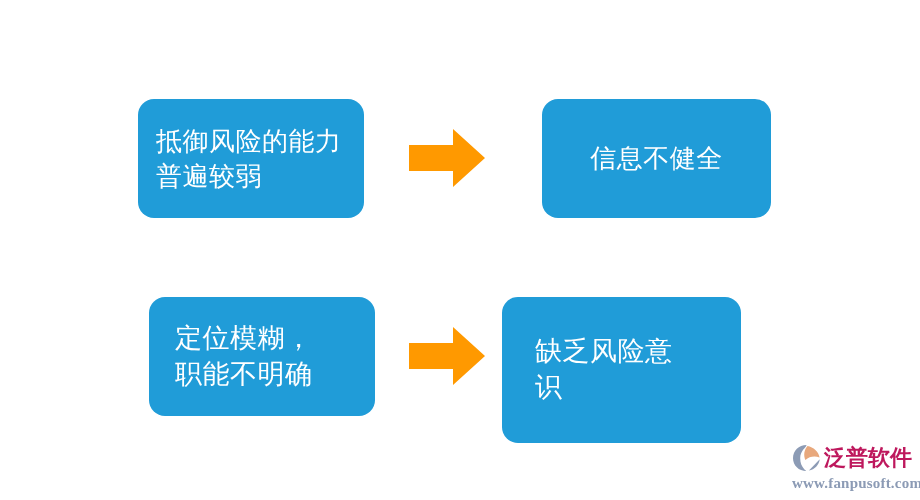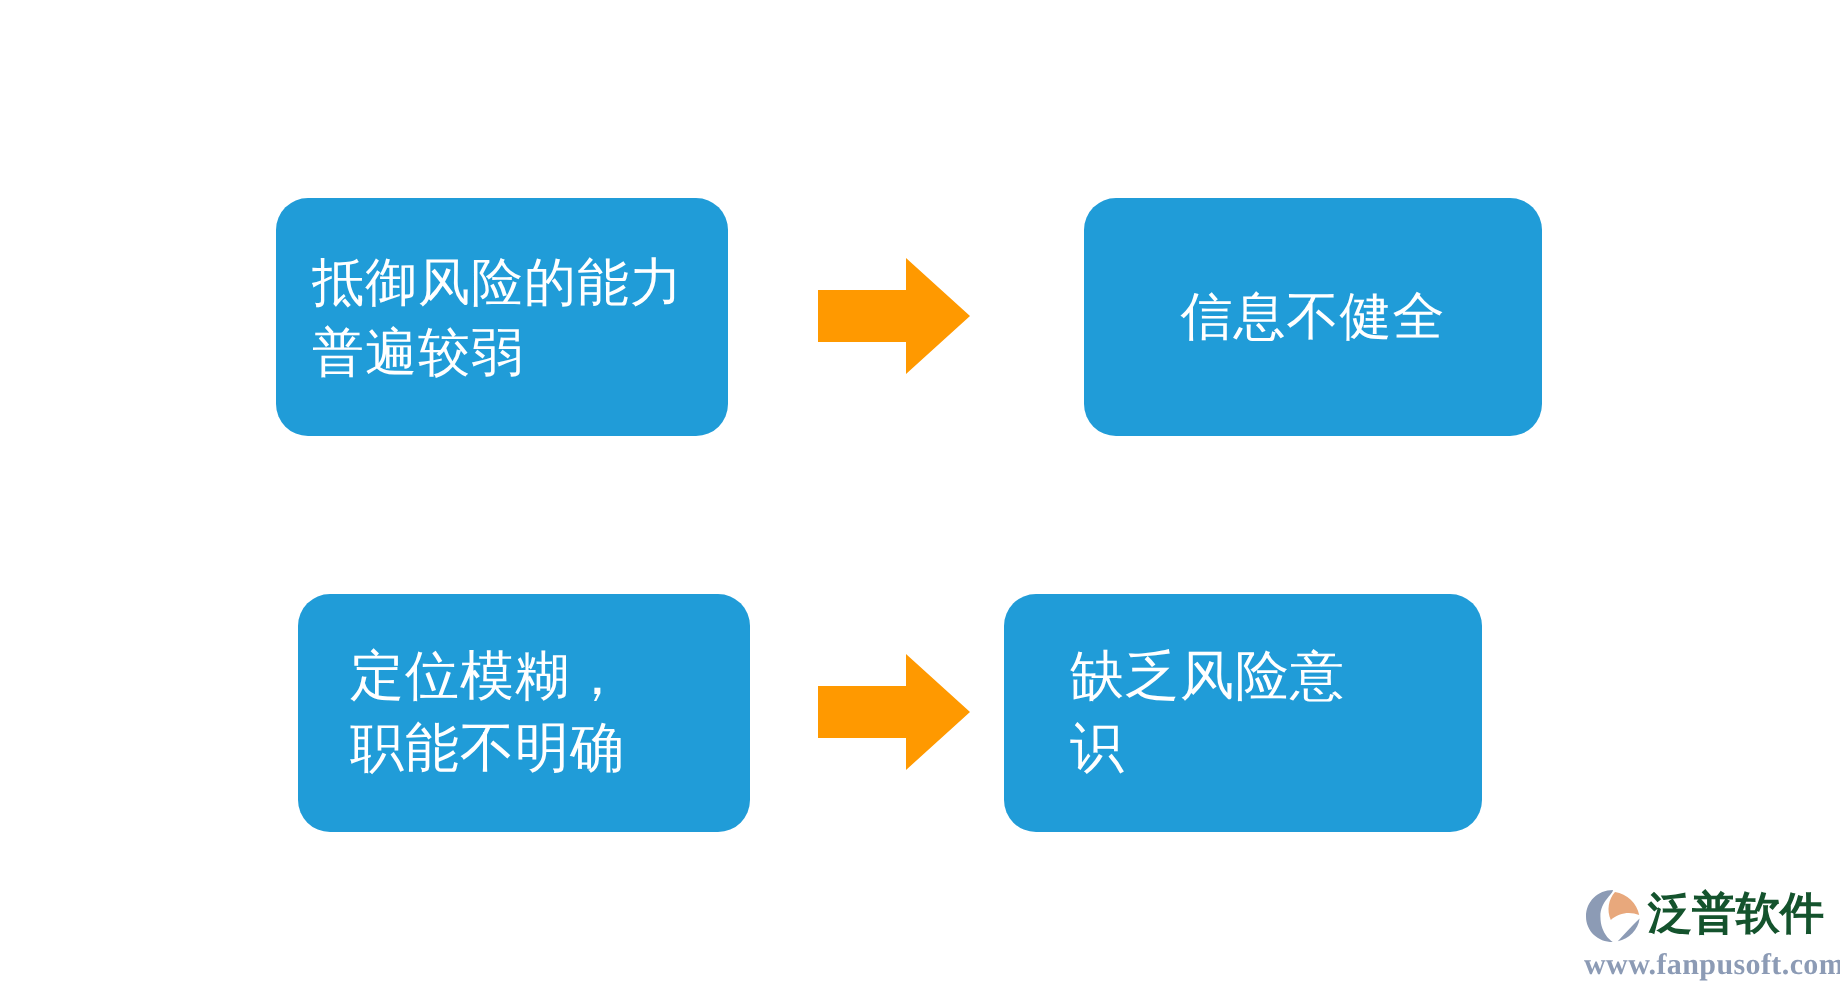--- a/index.html
+++ b/index.html
@@ -61,21 +61,21 @@
   #box-vague-position {
     left: 149px;  top: 297px;
     width: 226px; height: 119px;
     padding-left: 26px; padding-right: 0;
     font-size: 27px;
   }
 
   
   #box-lack-awareness {
     left: 502px;  top: 297px;
-    width: 239px; height: 119px;
+    width: 239px; height: 146px;
     padding-left: 33px; padding-right: 14px;
     font-size: 27px;
   }
 
   
   .arrow {
     position: absolute;
     width: 76px;
     height: 58px;
   }
@@ -101,21 +101,21 @@
   #logo-mark {
     width: 30px;
     height: 28px;
     flex: 0 0 auto;
     margin-right: 2px;
   }
   #logo-wordmark {
     font-family: "DejaVu Sans", "Liberation Sans", sans-serif;
     font-size: 22px;
     font-weight: 700;
-    color: #14532d;
+    color: #be185d;
     letter-spacing: 0px;
     line-height: 1;
     white-space: nowrap;
   }
   #logo-url {
     font-family: "Liberation Serif", "DejaVu Serif", serif;
     font-size: 15px;
     font-weight: 700;
     color: #8C9BB5;
     letter-spacing: 0.2px;

